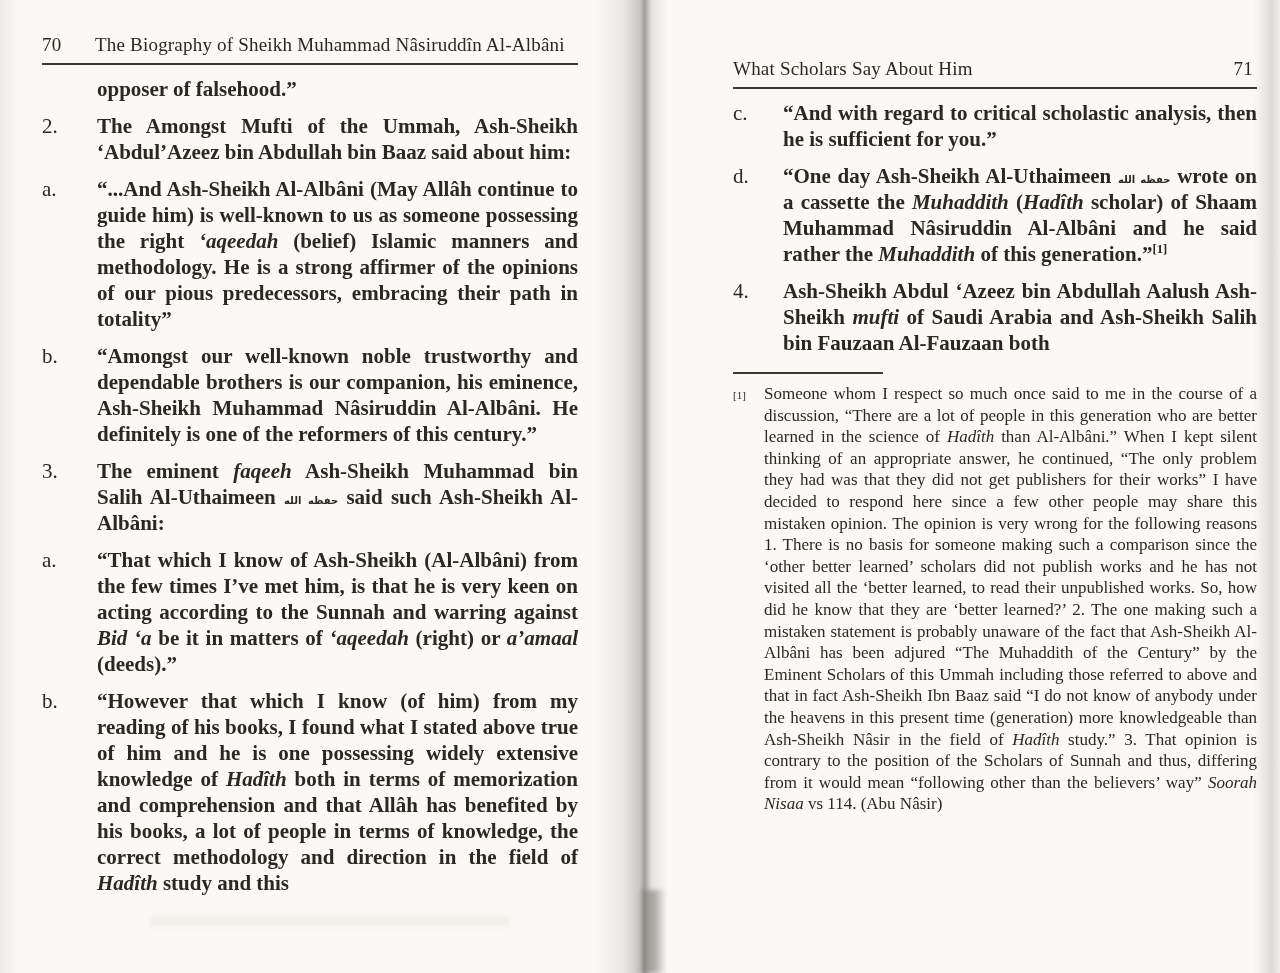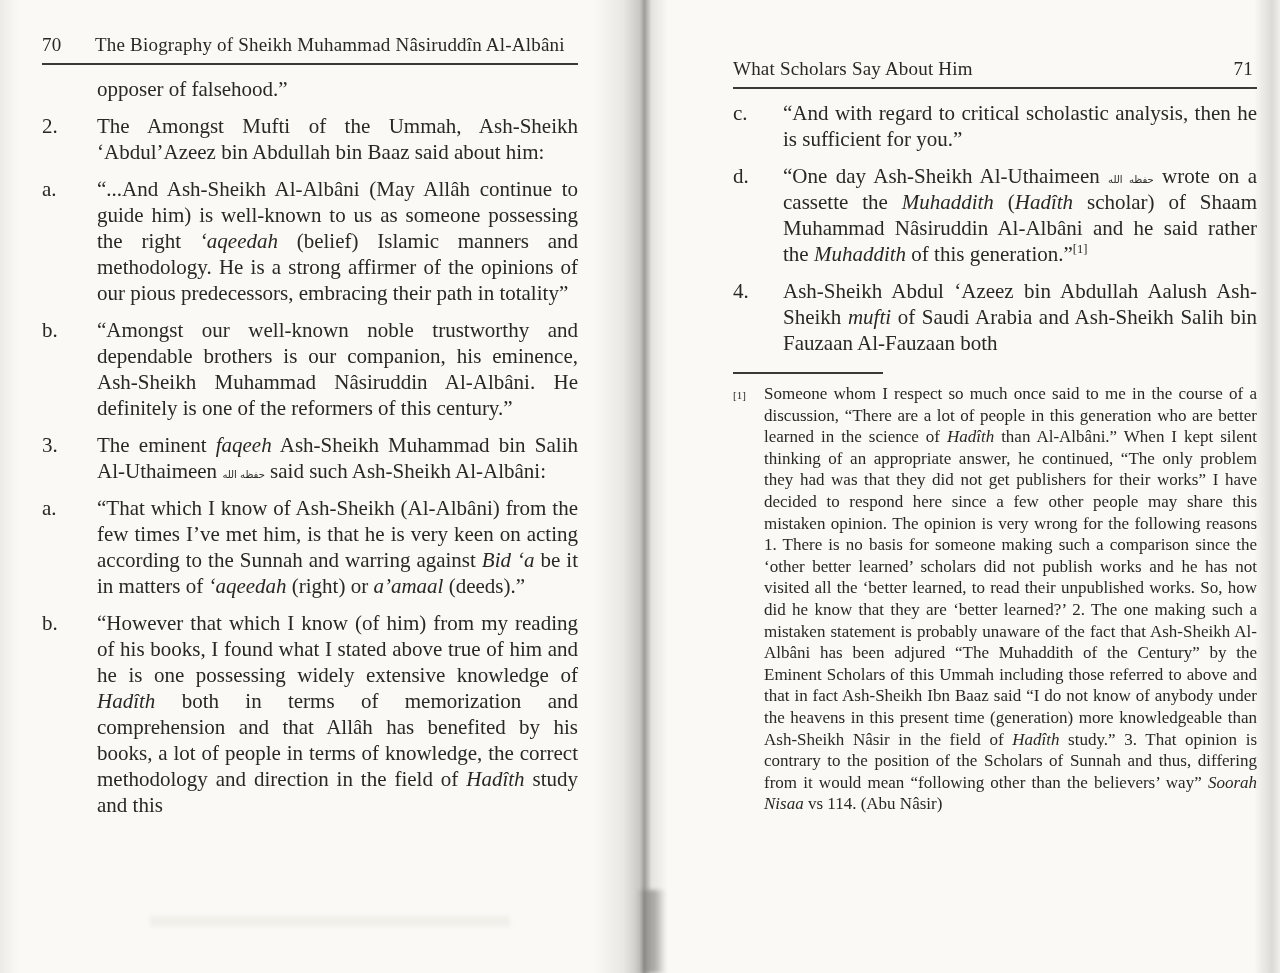--- a/index.html
+++ b/index.html
@@ -58,21 +58,21 @@
   .page-left .pg-num{width:53px;flex:none;}
   .page-left .pg-title{flex:1;}
   .page-right .pg-header{justify-content:space-between;}
   .page-right .pg-title{flex:1;}
   .page-right .pg-num{flex:none;padding-right:4px;}
 
   .item{display:flex;margin-top:11px;font-size:21px;line-height:26px;}
   .item:first-of-type{margin-top:14px;}
   .lbl{width:55px;flex:none;}
   .page-right .lbl{width:50px;}
-  .txt{flex:1;text-align:justify;}
+  .txt{flex:1;text-align:justify;font-weight:bold;}
   .txt em{font-style:italic;}
   .txt sup, .fn-text sup{font-size:0.6em;line-height:0;vertical-align:super;}
   .ar{
     font-family:"DejaVu Sans",sans-serif;
     font-size:10px;line-height:1;white-space:nowrap;
   }
 
   .footnote-rule{
     width:150px;border-top:2px solid #3c3934;
     margin:16px 0 9px 0;height:0;

